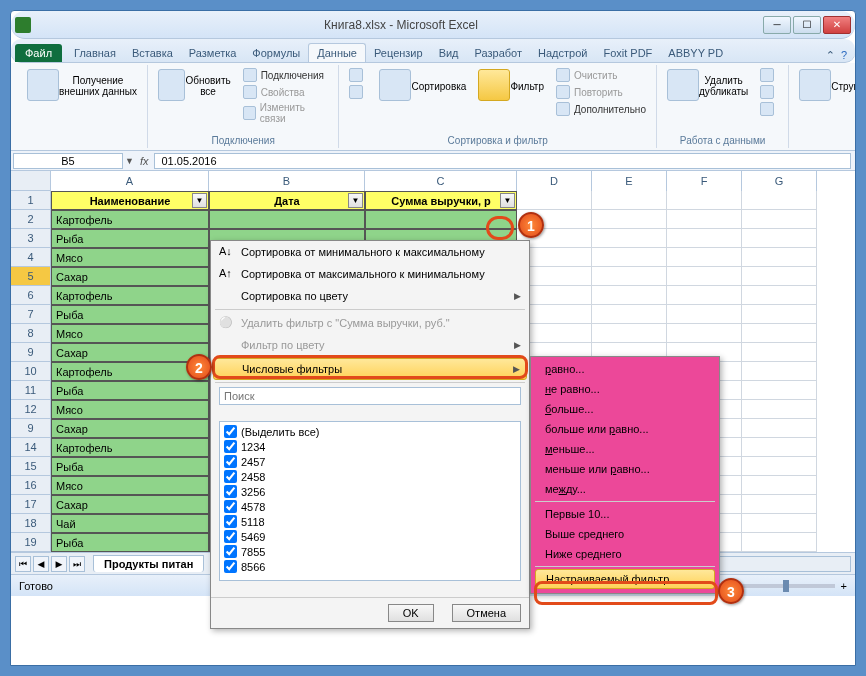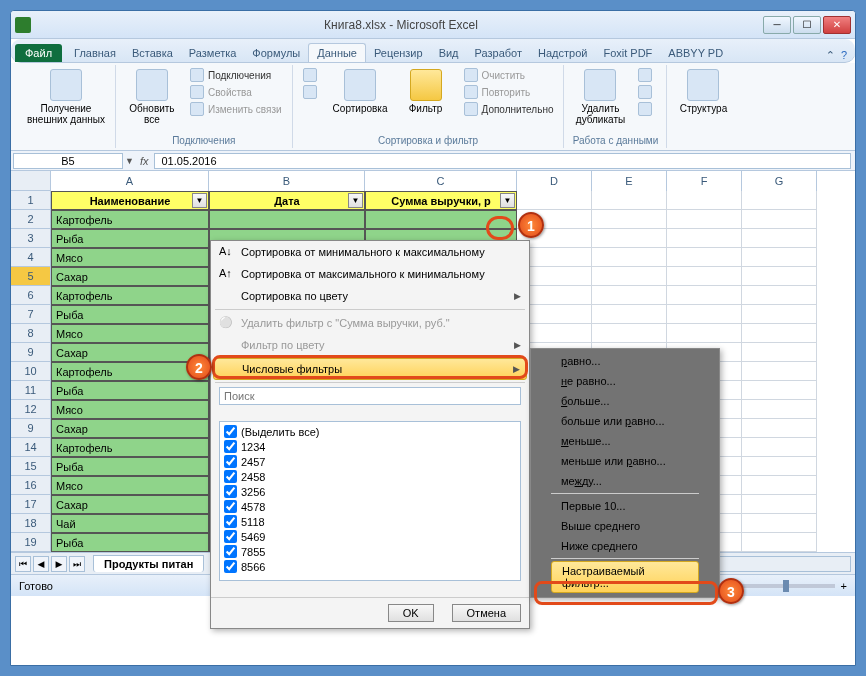--- a/index.html
+++ b/index.html
@@ -1,33 +1,33 @@
 <!DOCTYPE html>
 <html><head>
 <meta charset="utf-8">
 <style>
 * { box-sizing: border-box; margin: 0; padding: 0; font-family: "Segoe UI", Tahoma, sans-serif; }
 body { background: #5a8fc8; padding: 10px; width: 866px; height: 676px; overflow: hidden; position: relative; }
 .window { background: #fff; border: 1px solid #3a6ea5; border-radius: 4px 4px 0 0; overflow: hidden; position: relative; height: 656px; }
-.titlebar { background: linear-gradient(#e8f0fa, #d4e4f7); height: 28px; display: flex; align-items: center; padding: 8px 4px; border-bottom: 1px solid #b5c8de; }
+.titlebar { background: linear-gradient(#e8f0fa, #d4e4f7); height: 28px; display: flex; align-items: center; padding: 8px 4px; border-bottom: 1px solid #b5c8de; border-radius: 14px; }
 .titlebar .excel-icon { width: 16px; height: 16px; background: #2d7d2d; border-radius: 2px; margin-right: 8px; }
 .titlebar .title { flex: 1; text-align: center; font-size: 12px; color: #444; }
 .winbtns { display: flex; gap: 2px; }
 .winbtn { width: 28px; height: 18px; border: 1px solid #8aa; background: linear-gradient(#f0f7ff,#cde); border-radius: 2px; font-size: 10px; line-height: 16px; text-align: center; cursor: pointer; }
 .winbtn.close { background: linear-gradient(#f08080,#d04040); color: #fff; border-color: #a03030; }
 .tabs { display: flex; background: linear-gradient(#e8f0fa,#d8e6f5); height: 24px; border-bottom: 1px solid #b5c8de; padding-left: 4px; align-items: flex-end; font-size: 11px; border-radius: 10px; }
 .file-tab { background: #0f6e3e; color: #fff; padding: 3px 10px; border-radius: 3px 3px 0 0; margin-right: 4px; }
 .rtab { padding: 3px 8px; color: #3a5a7a; cursor: pointer; }
 .rtab.active { background: #f5f8fb; border: 1px solid #b5c8de; border-bottom: none; border-radius: 3px 3px 0 0; }
 .tab-help { margin-left: auto; padding-right: 8px; color: #3a5a7a; display: flex; gap: 6px; }
 .ribbon { background: #f5f8fb; height: 88px; border-bottom: 1px solid #b5c8de; display: flex; padding: 2px 6px; font-size: 10px; }
 .rgroup { border-right: 1px solid #d0dae8; padding: 2px 6px; display: flex; flex-direction: column; justify-content: space-between; }
 .rgroup-label { color: #5a7a9a; text-align: center; font-size: 10px; margin-top: 2px; }
 .rgroup-body { display: flex; gap: 4px; align-items: flex-start; }
-.bigbtn { display: flex; flex-direction: column; align-items: center; padding: 2px 4px; cursor: pointer; min-width: 60px; }
+.bigbtn { display: flex; flex-direction: row; align-items: center; padding: 2px 4px; cursor: pointer; min-width: 60px; }
 .bigbtn .icon { width: 32px; height: 32px; background: #d8e6f5; border: 1px solid #a8c0d8; border-radius: 3px; margin-bottom: 2px; }
 .bigbtn.filter .icon { background: linear-gradient(#ffe89a,#f5c843); border-color: #d4a820; }
 .smallbtns { display: flex; flex-direction: column; gap: 1px; }
 .smallbtn { display: flex; align-items: center; padding: 1px 4px; cursor: pointer; font-size: 10px; color: #333; }
 .smallbtn .sicon { width: 14px; height: 14px; background: #d8e6f5; border: 1px solid #a8c0d8; border-radius: 2px; margin-right: 4px; }
 .smallbtn.disabled { color: #999; }
 .namebox-row { display: flex; height: 20px; border-bottom: 1px solid #b5c8de; background: #eef3fa; align-items: center; font-size: 11px; }
 .namebox { width: 110px; border: 1px solid #a8c0d8; background: #fff; margin: 0 2px; padding: 1px 6px; text-align: center; }
 .fx { padding: 0 6px; font-style: italic; color: #555; }
 .formulabar { flex: 1; background: #fff; border: 1px solid #a8c0d8; padding: 1px 6px; margin-right: 4px; }
@@ -62,21 +62,21 @@
 .dd-item.highlight { background: linear-gradient(#ffe89a,#ffd258); border: 1px solid #d4a820; border-radius: 3px; margin: 2px; padding: 3px 6px; }
 .search-box { margin: 4px 8px; }
 .search-box input { width: 100%; border: 1px solid #a8c0d8; padding: 2px 20px 2px 4px; font-size: 11px; }
 .check-list { margin: 16px 8px; background: #fff; border: 1px solid #a8c0d8; height: 160px; overflow-y: auto; padding: 2px; }
 .check-item { display: flex; align-items: center; padding: 1px 2px; }
 .check-item input { margin-right: 4px; }
 .dd-btns { display: flex; justify-content: flex-end; gap: 18px; padding: 6px 8px; border-top: 1px solid #ccc; }
 .dd-btn { padding: 2px 14px; border: 1px solid #888; background: linear-gradient(#f8f8f8,#e0e0e0); cursor: pointer; font-size: 11px; }
 
 
-.submenu { position: absolute; left: 530px; top: 348px; width: 190px; background: #737373; border: 1px solid #888; box-shadow: 2px 2px 6px rgba(0,0,0,0.3); font-size: 11px; z-index: 11; padding: 2px 16px; }
+.submenu { position: absolute; left: 530px; top: 356px; width: 190px; background: #ec4899; border: 1px solid #888; box-shadow: 2px 2px 6px rgba(0,0,0,0.3); font-size: 11px; z-index: 11; padding: 2px 0; }
 .sub-item { padding: 4px 14px; cursor: pointer; }
 .sub-item u { text-decoration: underline; }
 .sub-sep { height: 1px; background: #ccc; margin: 2px 4px; }
 .sub-item.highlight { background: linear-gradient(#ffe89a,#ffd258); border: 1px solid #d4a820; border-radius: 3px; margin: 2px 4px; padding: 3px 10px; }
 
 
 .marker { position: absolute; width: 26px; height: 26px; border-radius: 50%; background: radial-gradient(#ff8a3a,#e24a1a); border: 2px solid #b03010; color: #fff; font-weight: bold; font-size: 14px; text-align: center; line-height: 24px; z-index: 20; box-shadow: 1px 1px 3px rgba(0,0,0,0.4); }
 .marker-ring { position: absolute; border: 3px solid #e24a1a; border-radius: 8px; z-index: 19; pointer-events: none; }
 </style>
 </head>

